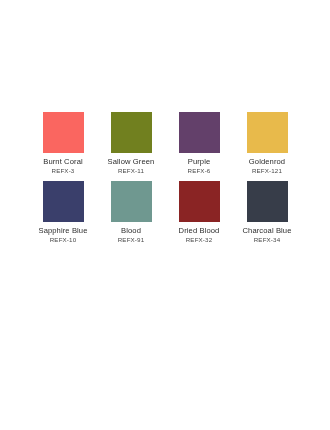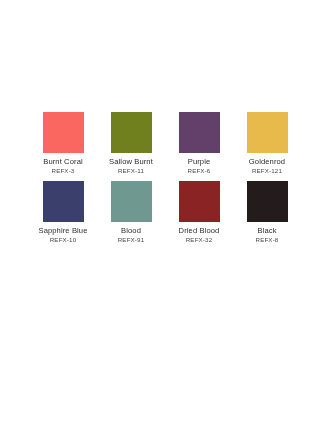--- a/index.html
+++ b/index.html
@@ -74,21 +74,21 @@
 
 <div id="swatch-board" style="background: rgb(255, 255, 255);">
   <div id="swatch-grid">
       <div class="swatch-cell">
         <div class="swatch-chip" style="background-color: rgb(250, 102, 96);"></div>
         <div class="swatch-name">Burnt Coral</div>
         <div class="swatch-code">REFX-3</div>
       </div>
       <div class="swatch-cell">
         <div class="swatch-chip" style="background-color: rgb(113, 128, 31);"></div>
-        <div class="swatch-name">Sallow Burnt</div>
+        <div class="swatch-name">Sallow Green</div>
         <div class="swatch-code">REFX-11</div>
       </div>
       <div class="swatch-cell">
         <div class="swatch-chip" style="background-color: rgb(99, 64, 106);"></div>
         <div class="swatch-name">Purple</div>
         <div class="swatch-code">REFX-6</div>
       </div>
       <div class="swatch-cell">
         <div class="swatch-chip" style="background-color: rgb(232, 186, 75);"></div>
         <div class="swatch-name">Goldenrod</div>
@@ -103,18 +103,18 @@
         <div class="swatch-chip" style="background-color: rgb(111, 152, 144);"></div>
         <div class="swatch-name">Blood</div>
         <div class="swatch-code">REFX-91</div>
       </div>
       <div class="swatch-cell">
         <div class="swatch-chip" style="background-color: rgb(138, 36, 36);"></div>
         <div class="swatch-name">Dried Blood</div>
         <div class="swatch-code">REFX-32</div>
       </div>
       <div class="swatch-cell">
-        <div class="swatch-chip" style="background-color: rgb(36, 28, 28);"></div>
-        <div class="swatch-name">Black</div>
-        <div class="swatch-code">REFX-8</div>
+        <div class="swatch-chip" style="background-color: rgb(55, 61, 73);"></div>
+        <div class="swatch-name">Charcoal Blue</div>
+        <div class="swatch-code">REFX-34</div>
       </div>
     </div>
 </div>
 
 </body></html>

